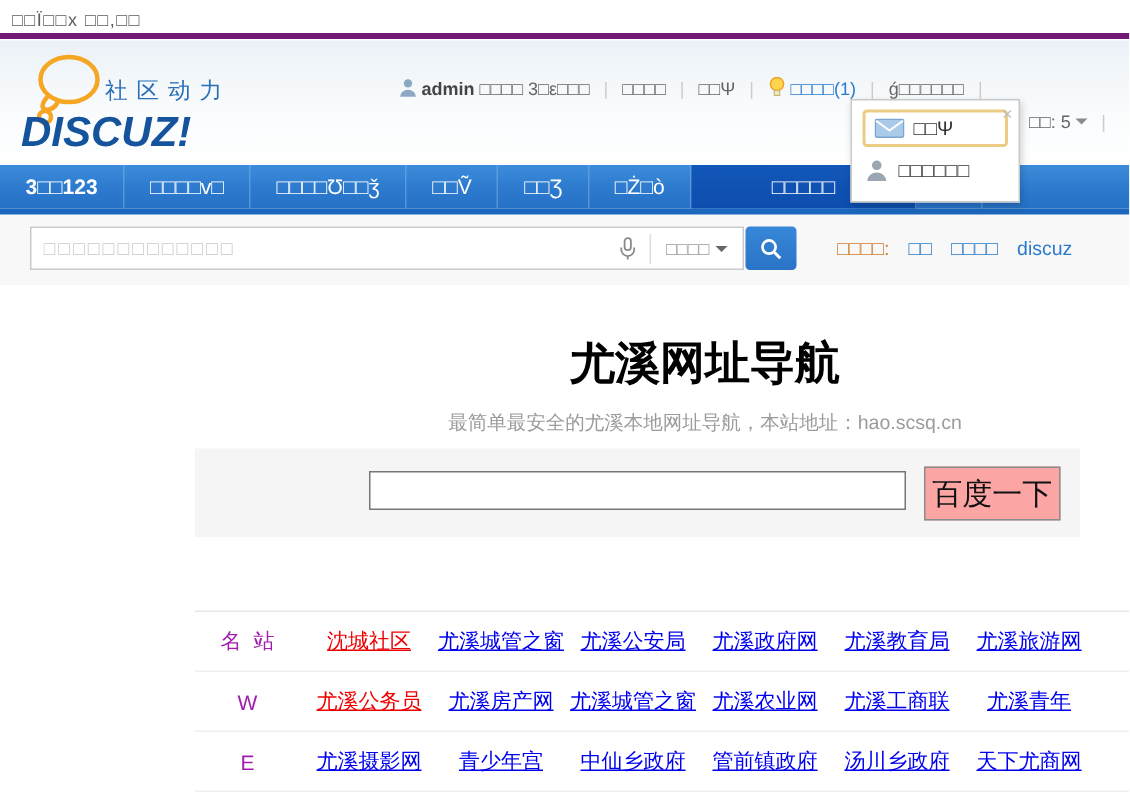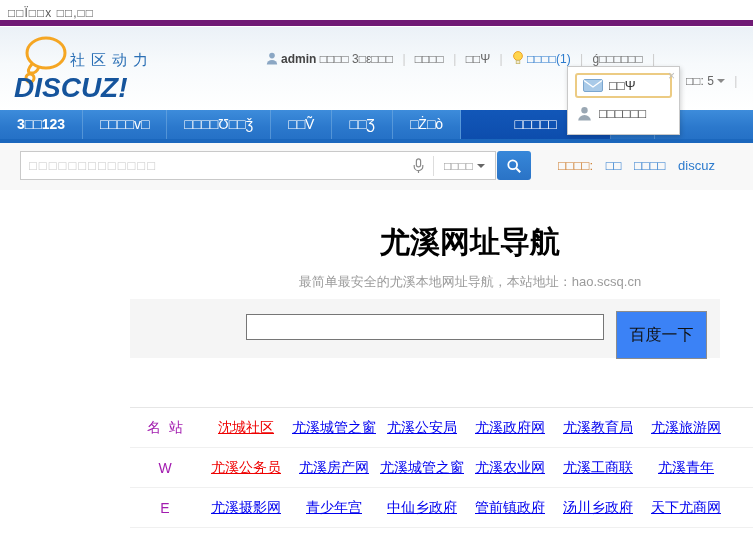--- a/index.html
+++ b/index.html
@@ -1,21 +1,21 @@
 <!DOCTYPE html>
 <html><head>
 <meta charset="utf-8">
 <style>
   * { margin:0; padding:0; box-sizing:border-box; }
   body { font-family:"Liberation Sans", sans-serif; background:#fff; }
   #screen { position:relative; width:753px; height:537px; overflow:hidden; background:#fff; }
 
   
   .topbar { position:absolute; left:0; top:0; width:753px; height:26px; background:#fff;
-            border-bottom:6px solid #701a75; color:#5b5b5b; font-size:12px; line-height:26px;
+            border-bottom:4px solid #701a75; color:#5b5b5b; font-size:12px; line-height:26px;
             padding-left:8px; letter-spacing:1px; }
 
   
   .header { position:absolute; left:0; top:27px; width:753px; height:83px;
             background:linear-gradient(180deg,#ebf1f7 0%, #f7fafc 45%, #ffffff 100%); }
   .logo { position:absolute; left:6px; top:6px; width:160px; height:72px; }
 
   .userline { position:absolute; left:266px; top:24px; width:487px; height:16px;
               white-space:nowrap; overflow:hidden; font-size:12px; color:#666; }
   .userline .uicon { display:inline-block; vertical-align:-2px; margin-right:3px; }
@@ -66,22 +66,22 @@
   .hot a { color:#2b7acd; text-decoration:none; margin-left:9px; }
 
   
   .content { position:absolute; left:0; top:190px; width:940px; text-align:center; }
   .title { margin-top:32px; font-family:"DejaVu Serif", serif; font-weight:bold; font-size:30px; color:#000; }
   .subtitle { margin-top:10px; font-size:13px; color:#9b9b9b; }
 
   .panel { position:absolute; left:130px; top:299px; width:590px; height:59px; background:#f5f5f5; }
   .panel input { position:absolute; left:116px; top:15px; width:358px; height:26px;
                  border:1px solid #767676; font-size:14px; padding:0 6px; outline:none; }
-  .baidu-btn { position:absolute; left:486px; top:12px; width:91px; height:48px;
-               background:#3b82f6; border:1px solid #8c8c8c; font-size:16px; color:#111;
+  .baidu-btn { position:absolute; left:486px; top:12px; width:91px; height:36px;
+               background:#fca5a5; border:1px solid #8c8c8c; font-size:20px; color:#111;
                font-family:"Liberation Sans",sans-serif; cursor:pointer; }
 
   
   .linktable { position:absolute; left:130px; top:407px; width:623px; border-top:1px solid #e6e6e6; }
   .lrow { display:flex; align-items:center; height:40px; border-bottom:1px solid #f0f0f0; }
   .lrow .rlabel { width:72px; text-align:center; font-size:14px; color:#a21caf; letter-spacing:2px; }
   .lrow a { width:88px; text-align:center; font-size:14px; color:#0000ee; text-decoration:underline; white-space:nowrap; }
   .lrow a.red { color:#ee0000;text-decoration:underline; }
 </style>
 </head>

